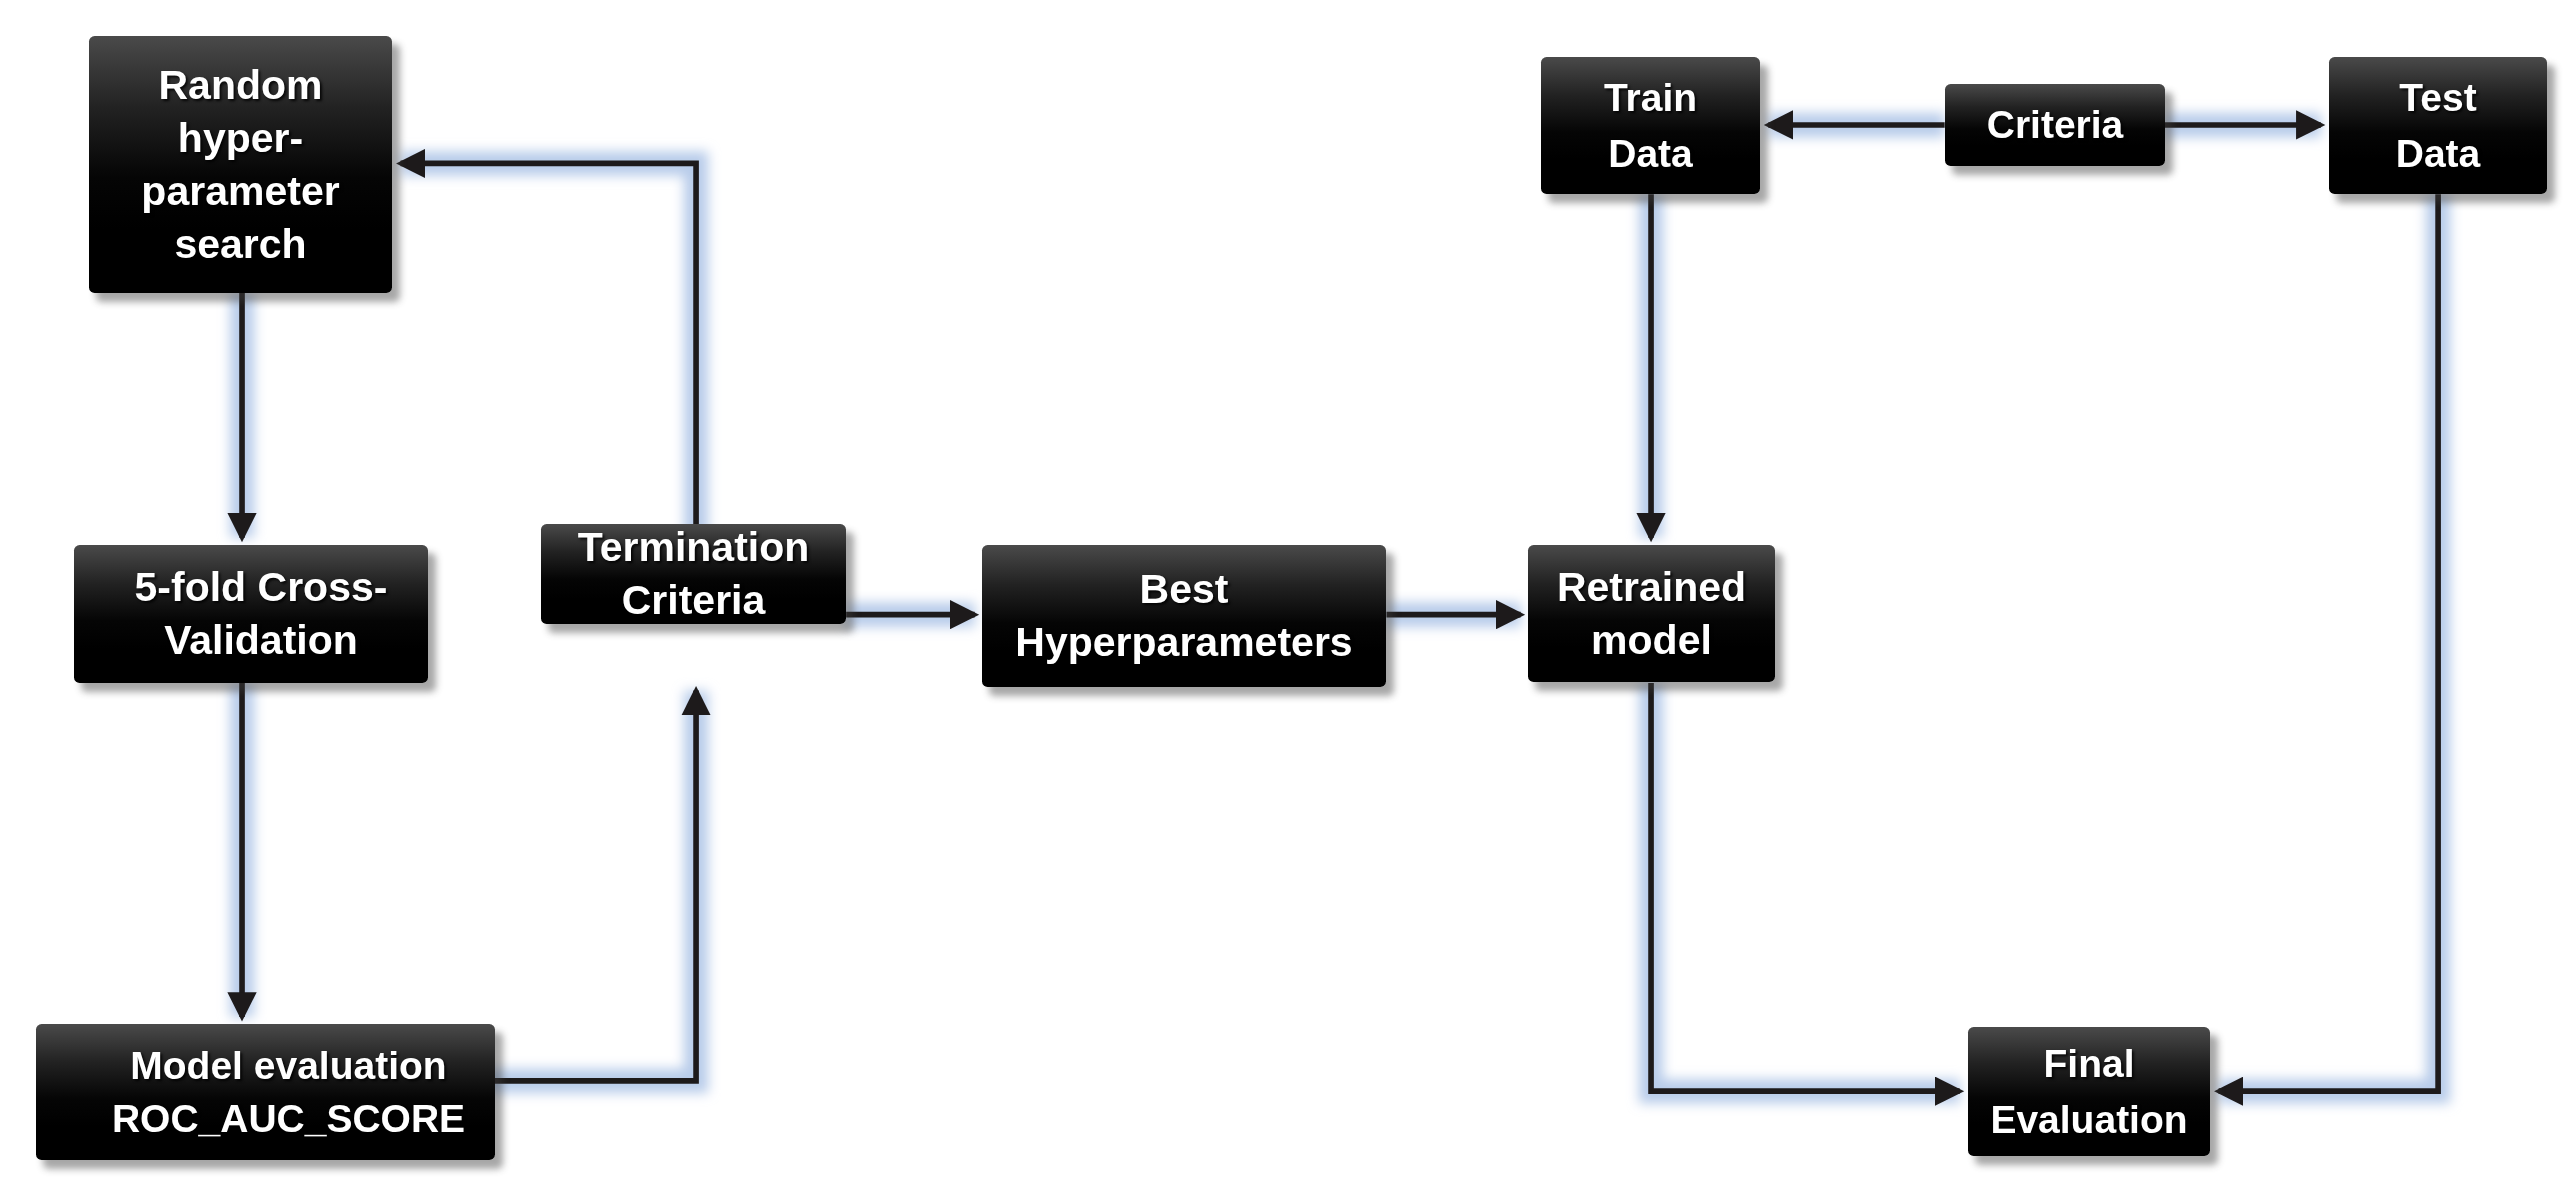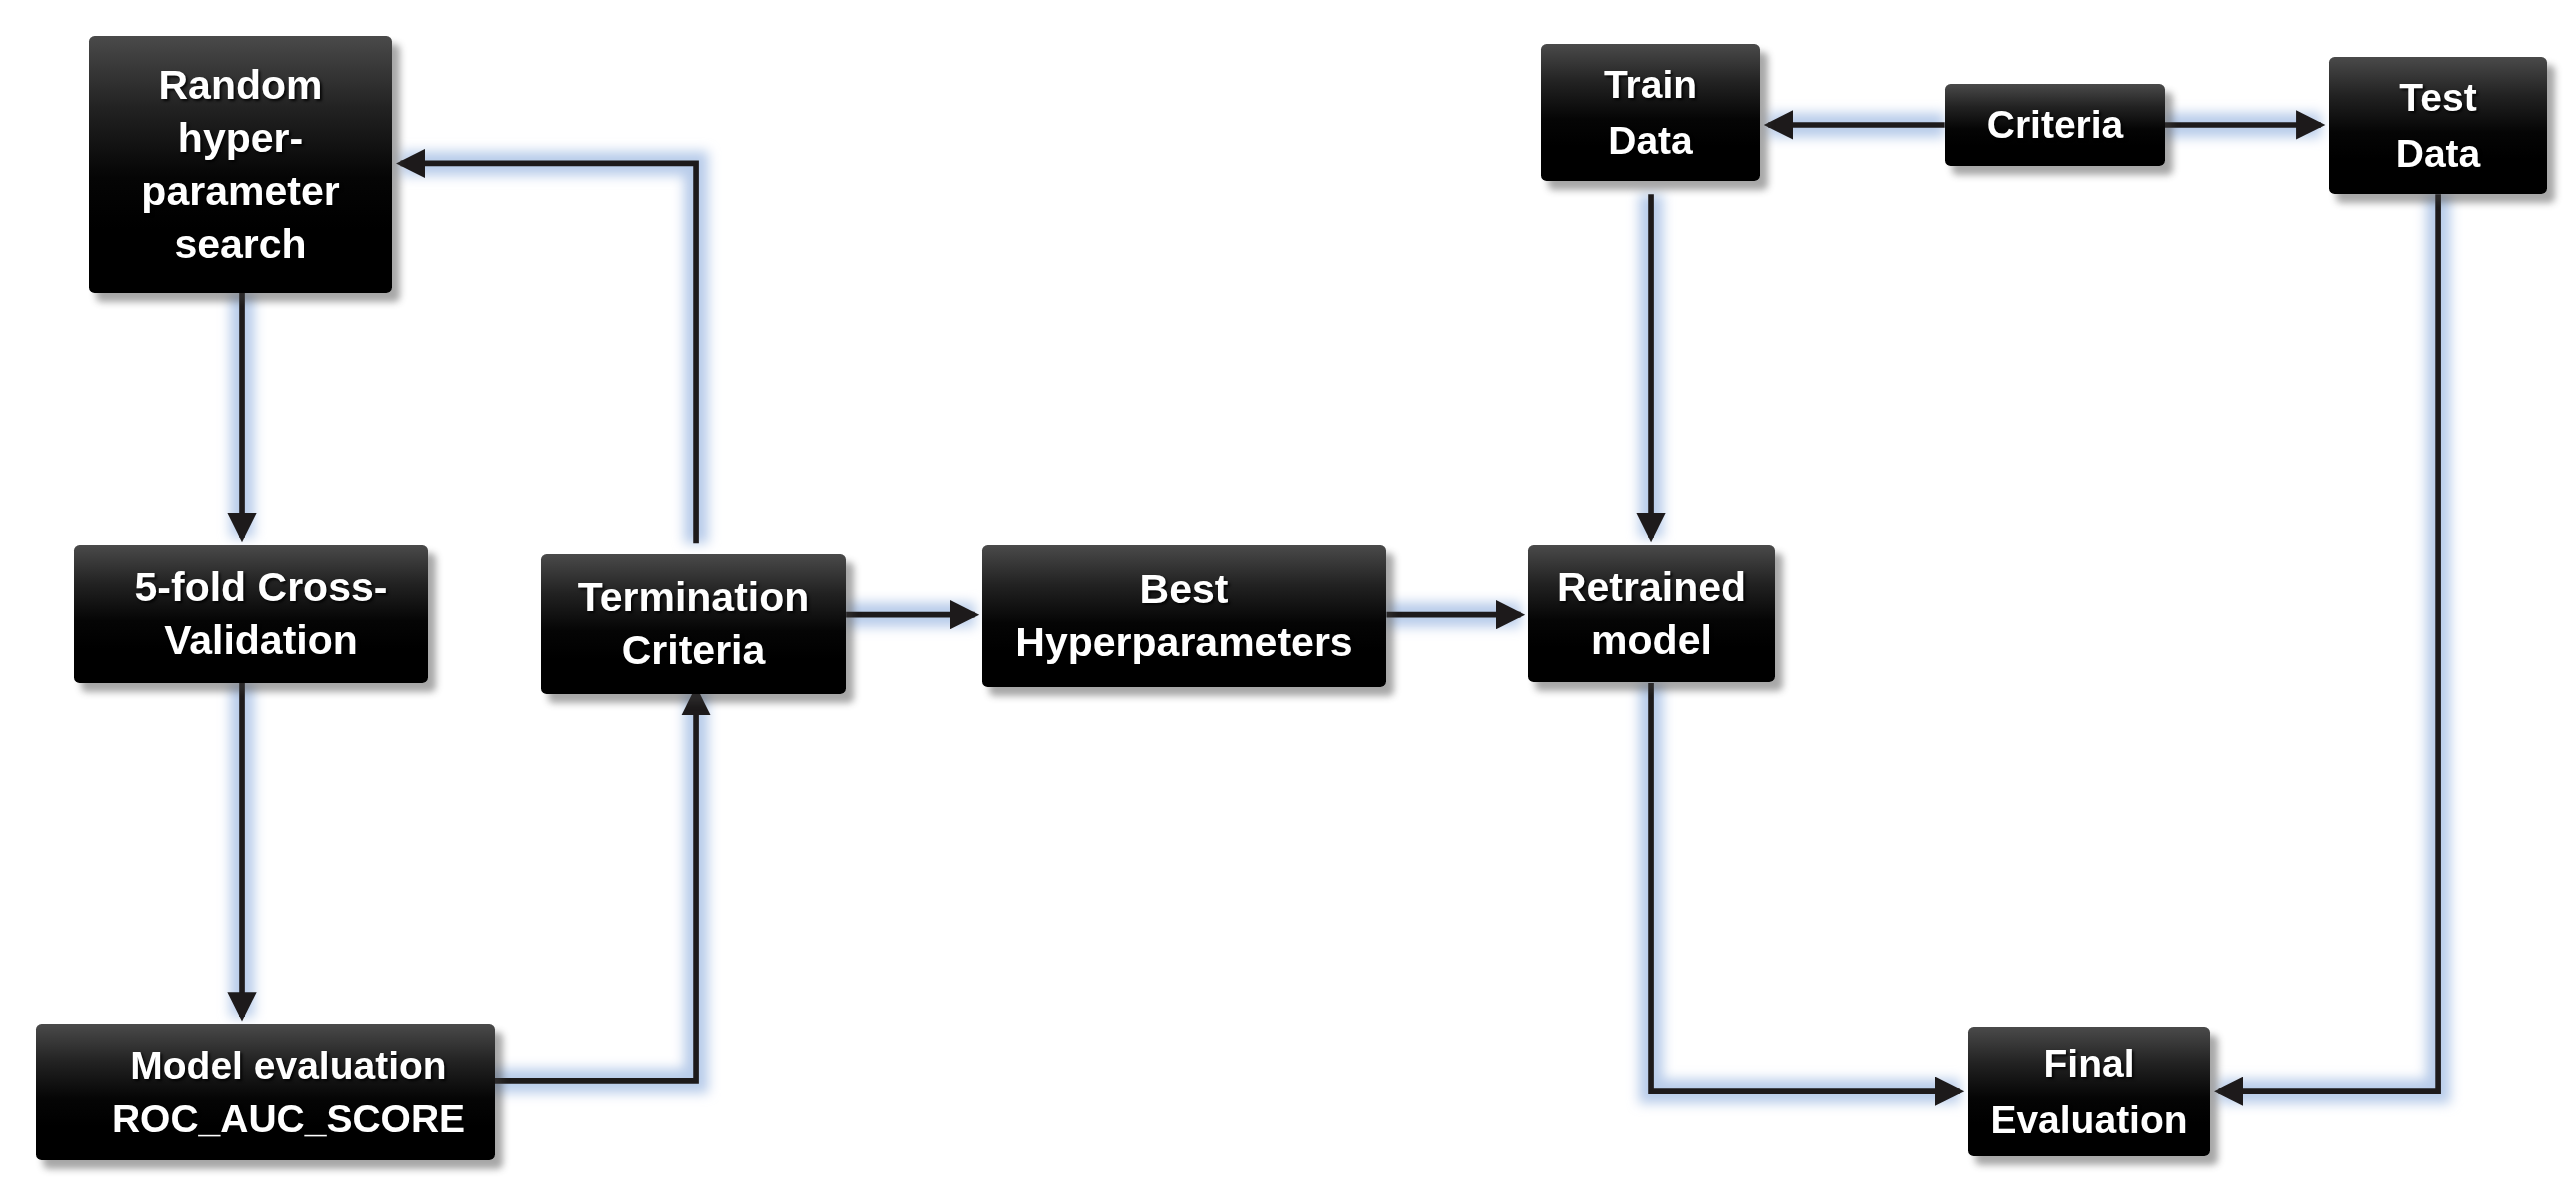--- a/index.html
+++ b/index.html
@@ -52,24 +52,24 @@
     font-size: 41px;
     line-height: 53px;
     white-space: pre-line;
     text-shadow: 1.9px 1.9px 2.8px rgba(0,0,0,0.85);
   }
   .node.small .label { font-size: 39px; line-height: 56px; }
   
   #n-random        { left:   89px; top:   36px; width: 303px; height: 257px; }
   #n-crossval      { left:   74px; top:  545px; width: 334px; height: 138px; padding-left: 20px; }
   #n-modeleval     { left:   36px; top: 1024px; width: 413px; height: 136px; padding-left: 46px; }
-  #n-termination   { left:  541px; top:  554px; width: 305px; height: 140px; }
+  #n-termination   { left:  541px; top:  524px; width: 305px; height: 100px; }
   #n-besthyper     { left: 982px; top:  545px; width: 404px; height: 142px; }
   #n-retrained     { left: 1528px; top:  545px; width: 247px; height: 137px; }
-  #n-traindata     { left: 1541px; top:   44px; width: 219px; height: 137px; }
+  #n-traindata     { left: 1541px; top:   57px; width: 219px; height: 137px; }
   #n-dataset       { left: 1945px; top:   84px; width: 220px; height:  82px; }
   #n-testdata      { left: 2329px; top:   57px; width: 218px; height: 137px; }
   #n-finaleval     { left: 1968px; top: 1027px; width: 242px; height: 129px; }
   #n-modeleval .label { font-size: 39px; }
 </style>
 </head>
 <body>
 
 <div class="canvas">
 

